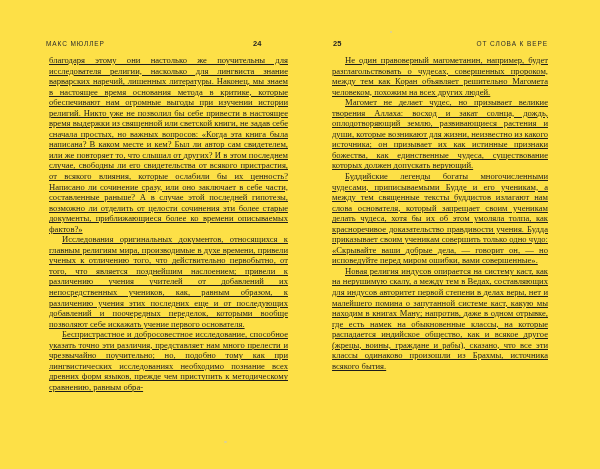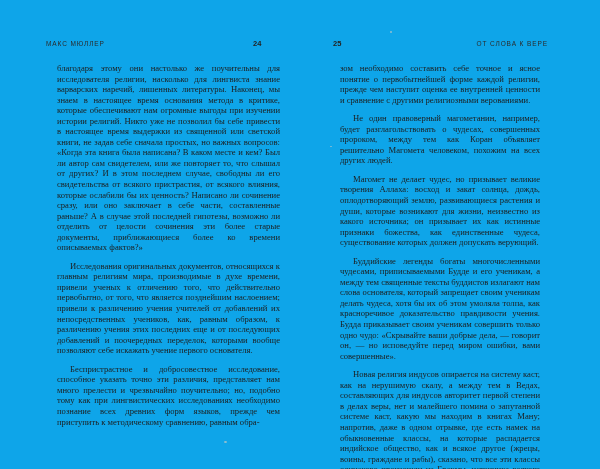--- a/index.html
+++ b/index.html
@@ -1,20 +1,20 @@
 <!DOCTYPE html>
 <html><head>
 <meta charset="utf-8">
 <style>
   html,body { margin:0; padding:0; background:#e8e8e6; }
   .scan {
     position:relative;
     width:600px; height:469px;
     margin:0 auto;
-    background:#0ea5e9;
+    background:#fde047;
     overflow:hidden;
     font-family:"Liberation Serif", serif;
     color:#1d1d1d;
   }
   
   .running-head {
     position:absolute;
     font-family:"Liberation Sans", sans-serif;
     font-size:6.5px;
     letter-spacing:0.14em;
@@ -37,21 +37,21 @@
   .column {
     position:absolute;
     top:55px;
     font-size:8.6px;
     line-height:10.55px;
     text-align:justify;
     color:#1d1d1d;
   }
   .column-left  { left:49px;  width:239px; }
   .column-right { left:332px; width:216px; }
-  .para { margin:8px; }
+  .para { margin:0;text-decoration:underline; }
   .para.indent { text-indent:13px; }
 
   
   .speck {
     position:absolute;
     background:#c9c9c4;
     border-radius:50%;
     width:2px; height:2px;
     opacity:.7;
   }
@@ -70,21 +70,20 @@
   <div class="page-number head-right-num">25</div>
   <div class="running-head head-right-title">ОТ СЛОВА К ВЕРЕ</div>
 
   <div class="column column-left">
       <p class="para">благодаря этому они настолько же поучительны для исследователя религии, насколько для лингвиста знание варварских наречий, лишенных литературы. Наконец, мы знаем в настоящее время основания метода в критике, которые обеспечивают нам огромные выгоды при изучении истории религий. Никто уже не позволил бы себе привести в настоящее время выдержки из священной или светской книги, не задав себе сначала простых, но важных вопросов: «Когда эта книга была написана? В каком месте и кем? Был ли автор сам свидетелем, или же повторяет то, что слышал от других? И в этом последнем случае, свободны ли его свидетельства от всякого пристрастия, от всякого влияния, которые ослабили бы их ценность? Написано ли сочинение сразу, или оно заключает в себе части, составленные раньше? А в случае этой последней гипотезы, возможно ли отделить от целости сочинения эти более старые документы, приближающиеся более ко времени описываемых фактов?»</p>
       <p class="para indent">Исследования оригинальных документов, относящихся к главным религиям мира, производимые в духе времени, привели ученых к отличению того, что действительно первобытно, от того, что является позднейшим наслоением; привели к различению учения учителей от добавлений их непосредственных учеников, как, равным образом, к различению учения этих последних еще и от последующих добавлений и поочередных переделок, которыми вообще позволяют себе искажать учение первого основателя.</p>
       <p class="para indent">Беспристрастное и добросовестное исследование, способное указать точно эти различия, представляет нам много прелести и чрезвычайно поучительно; но, подобно тому как при лингвистических исследованиях необходимо познание всех древних форм языков, прежде чем приступить к методическому сравнению, равным обра-</p>
     </div>
 
   <div class="column column-right">
-      <p class="para">зом необходимо составить себе точное и ясное понятие о первобытнейшей форме каждой религии, прежде чем наступит оценка ее внутренней ценности и сравнение с другими религиозными верованиями.</p>
       <p class="para indent">Не один правоверный магометанин, например, будет разглагольствовать о чудесах, совершенных пророком, между тем как Коран объявляет решительно Магомета человеком, похожим на всех других людей.</p>
       <p class="para indent">Магомет не делает чудес, но призывает великие творения Аллаха: восход и закат солнца, дождь, оплодотворяющий землю, развивающиеся растения и души, которые возникают для жизни, неизвестно из какого источника; он призывает их как истинные признаки божества, как единственные чудеса, существование которых должен допускать верующий.</p>
       <p class="para indent">Буддийские легенды богаты многочисленными чудесами, приписываемыми Будде и его ученикам, а между тем священные тексты буддистов излагают нам слова основателя, который запрещает своим ученикам делать чудеса, хотя бы их об этом умоляла толпа, как красноречивое доказательство правдивости учения. Будда приказывает своим ученикам совершить только одно чудо: «Скрывайте ваши добрые дела, — говорит он, — но исповедуйте перед миром ошибки, вами совершенные».</p>
       <p class="para indent">Новая религия индусов опирается на систему каст, как на нерушимую скалу, а между тем в Ведах, составляющих для индусов авторитет первой степени в делах веры, нет и малейшего помина о запутанной системе каст, какую мы находим в книгах Ману; напротив, даже в одном отрывке, где есть намек на обыкновенные классы, на которые распадается индийское общество, как и всякое другое (жрецы, воины, граждане и рабы), сказано, что все эти классы одинаково произошли из Брахмы, источника всякого бытия.</p>
     </div>
 
   <div class="speck speck-1"></div>
   <div class="speck speck-2"></div>
   <div class="speck speck-3"></div>
 

